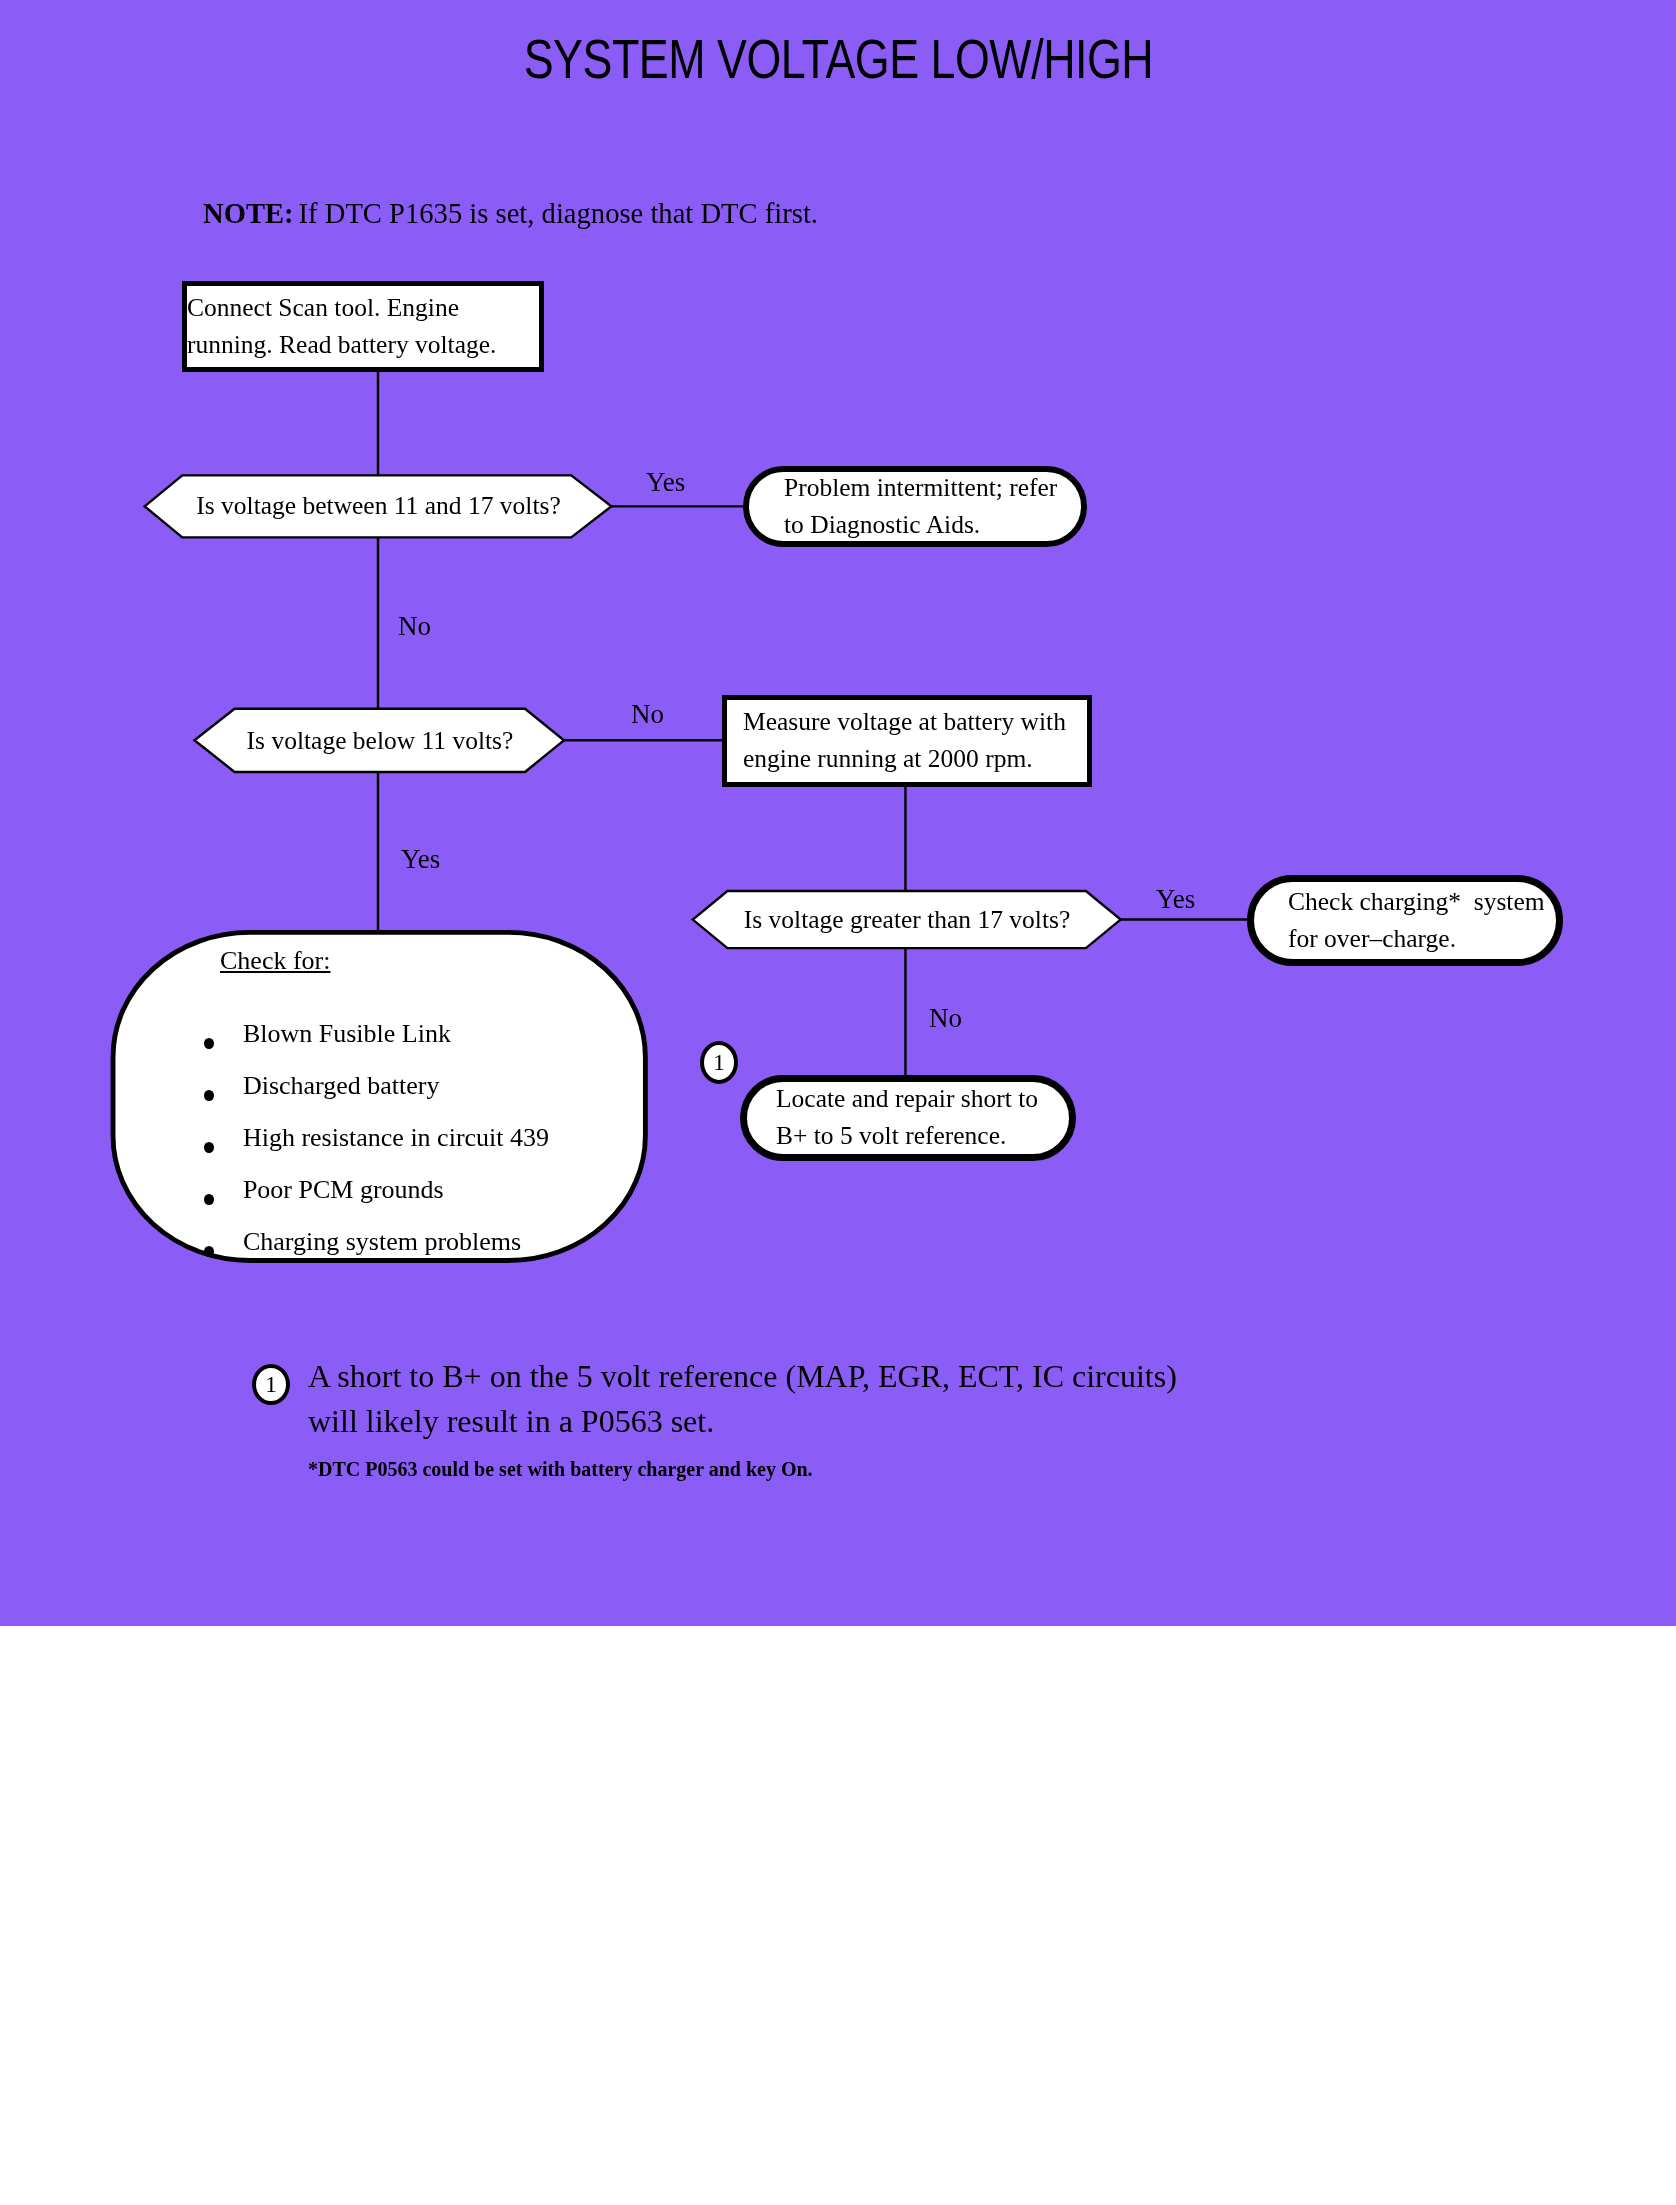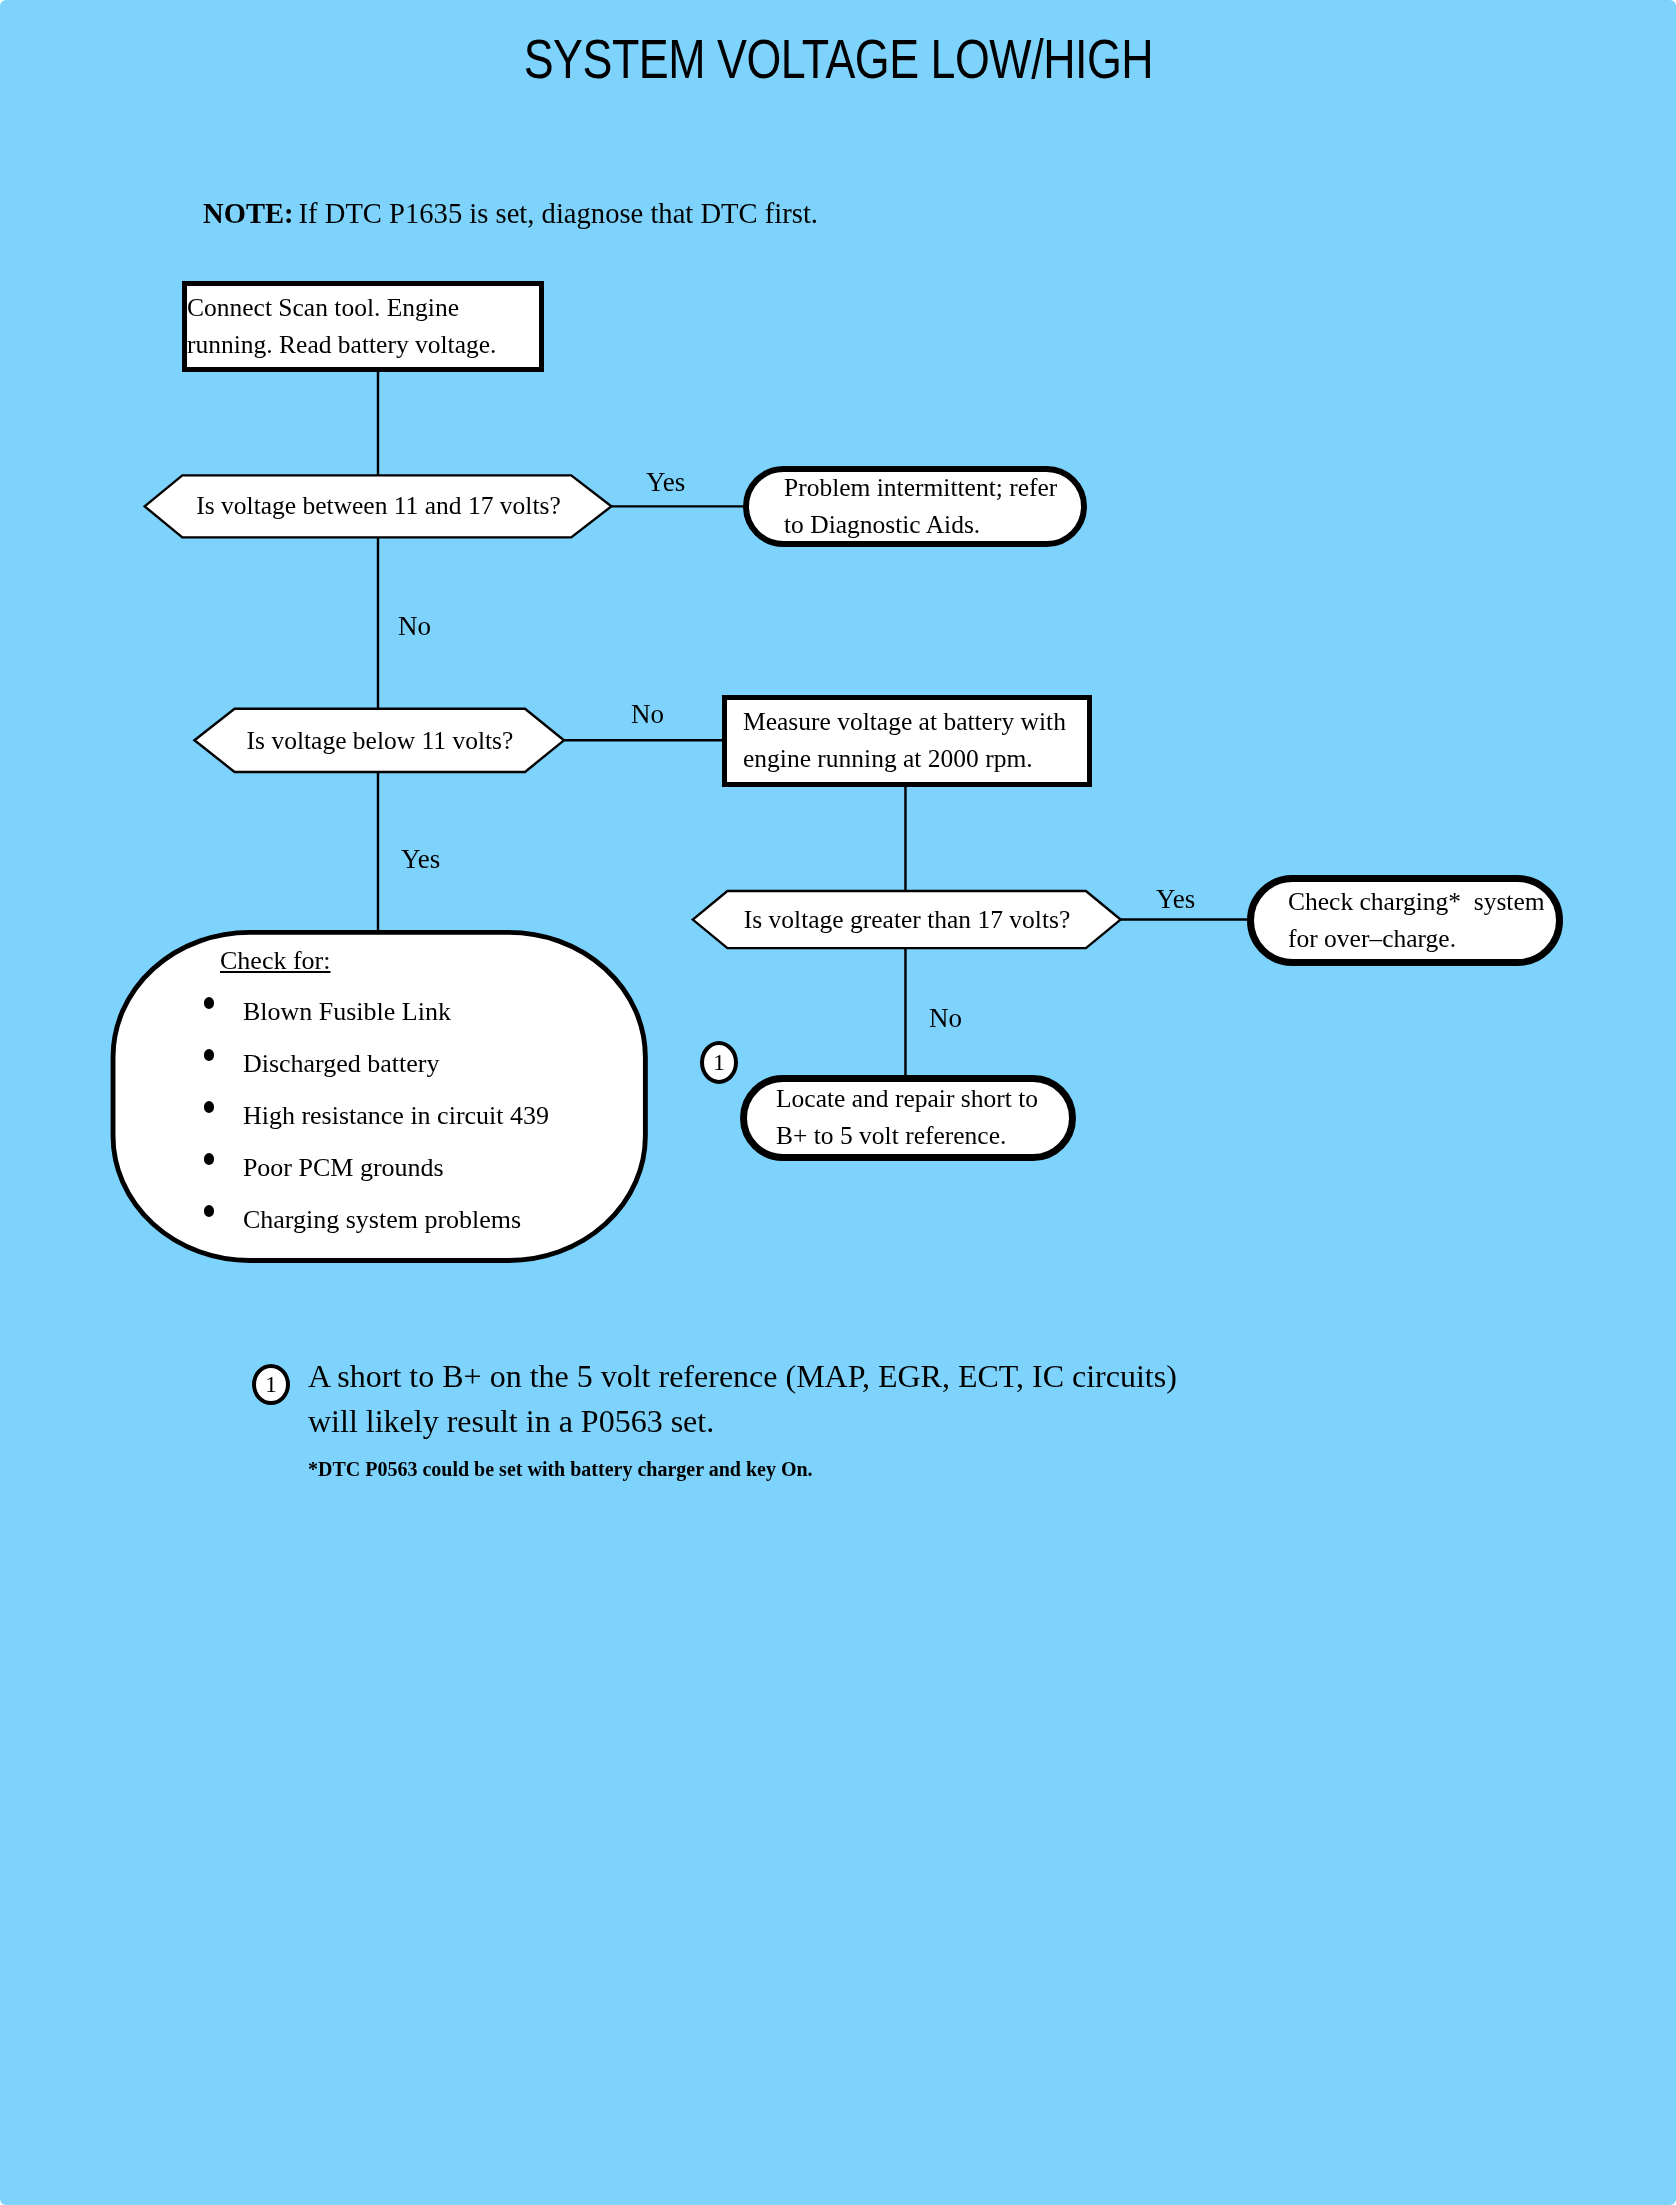--- a/index.html
+++ b/index.html
@@ -1,20 +1,19 @@
 <!DOCTYPE html>
 <html style="font-size:9.7px"><head>
 <meta charset="utf-8">
 <style>
   html,body { margin:0; padding:0; background:#fff; }
   .page {
-    position:relative; width:1676px; height:2205px; background:#7dd3fc;
+    position:relative; width:1676px; height:1626px; background:#8b5cf6;
     font-family:"Liberation Serif","DejaVu Serif",serif; color:#000;
     overflow:hidden;
-    border-radius:6px;
   }
   .title-wrap { position:absolute; left:0; top:25.5px; width:100%; text-align:center; }
   .title-text {
     display:inline-block; font-family:"Liberation Sans","DejaVu Sans",sans-serif;
     font-size:56px; letter-spacing:-0.6px; transform:scaleX(0.8); transform-origin:center;
     white-space:nowrap;
   }
   .note-line { position:absolute; left:203px; top:198px; font-size:28.6px; white-space:nowrap; }
   .note-label { font-weight:bold; }
   .note-body { margin-left:5px; }
@@ -37,21 +36,21 @@
   .edge-label { position:absolute; font-size:27px; white-space:nowrap; }
 
   .num-circle {
     position:absolute; box-sizing:border-box; border:4.3px solid #000; border-radius:50%;
     background:#fff; display:flex; align-items:center; justify-content:center;
     font-size:24px;
   }
 
   .check-heading { position:absolute; left:220px; top:946px; font-size:26px;text-decoration:underline; }
   .check-list { position:absolute; left:204px; top:997px; width:425px; }
-  .check-item { display:flex; align-items:flex-start; height:52px; }
+  .check-item { display:flex; align-items:flex-end; height:52px; }
   .bullet-dot {
     width:10.3px; height:11.5px; border-radius:50%; background:#000;
     margin-right:28.6px; flex:0 0 auto;
   }
   .check-item-text { font-size:26px; white-space:nowrap; }
 
   .footnote-text { position:absolute; left:308px; top:1354px; font-size:32px; line-height:1.4; white-space:pre; }
   .footnote-warning { position:absolute; left:308px; top:1458px; font-size:20px; font-weight:bold; white-space:nowrap; }
 </style>
 </head>

